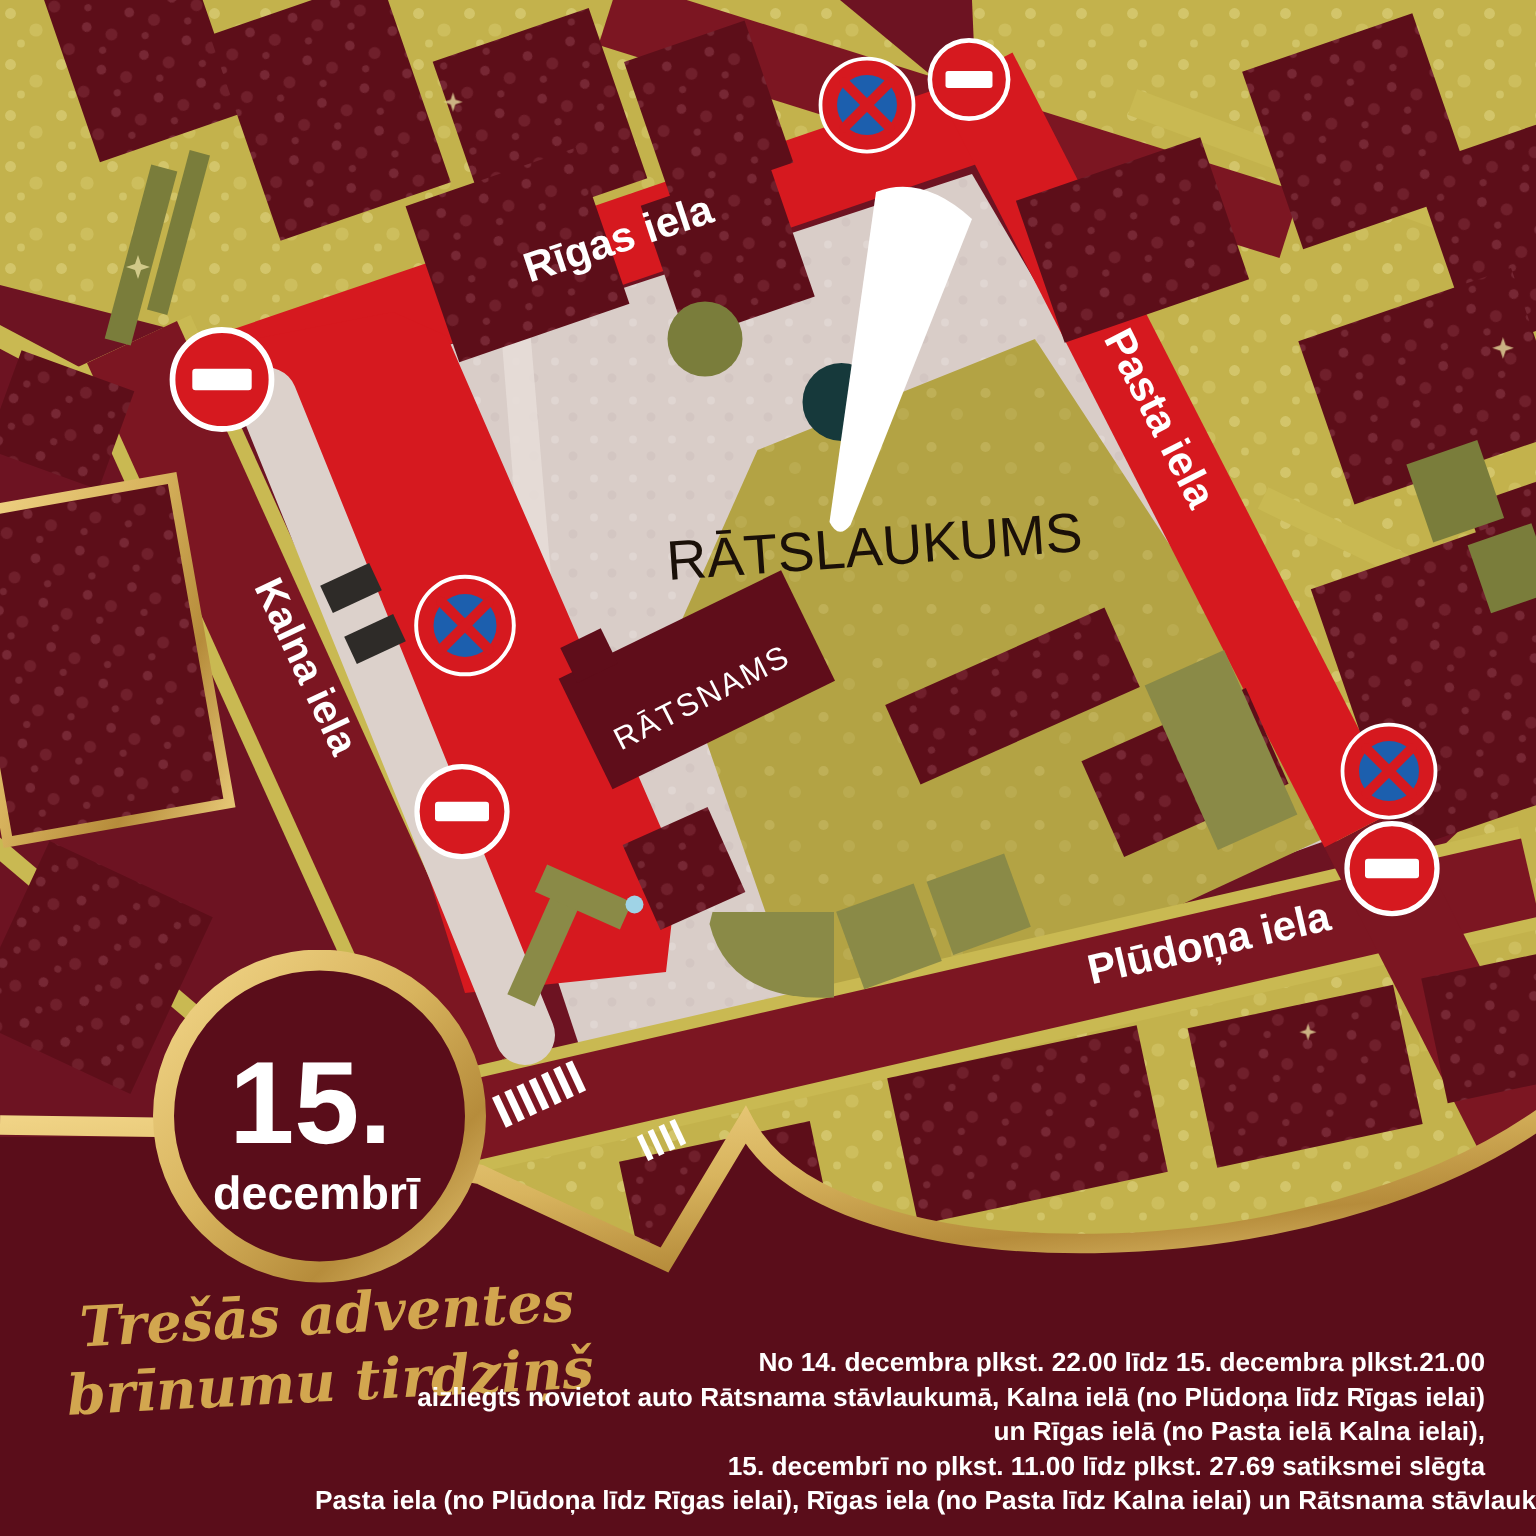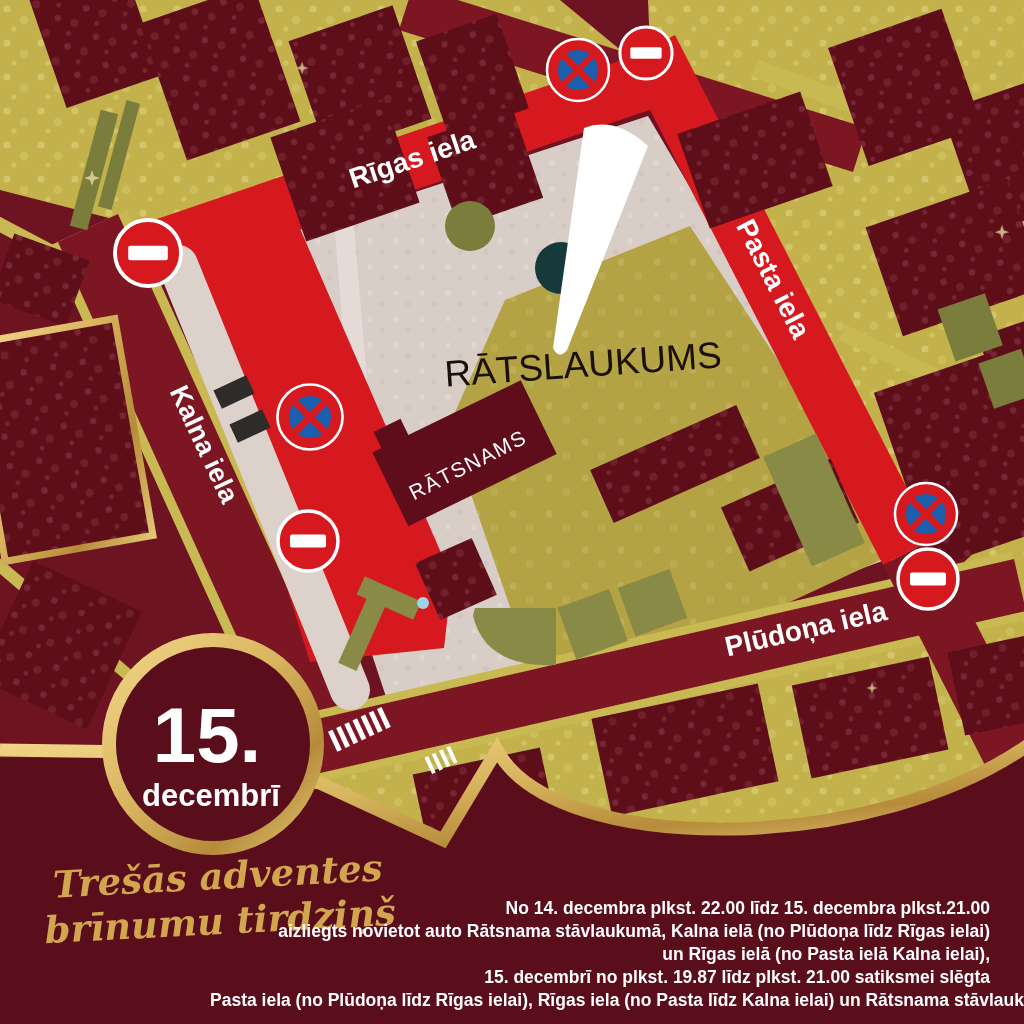--- a/index.html
+++ b/index.html
@@ -214,16 +214,16 @@
 
 <div class="tagline">
   <div class="tl">Trešās adventes</div>
   <div class="tl">brīnumu tirdziņš</div>
 </div>
 
 <div class="notice">
   <div>No 14. decembra plkst. 22.00 līdz 15. decembra plkst.21.00</div>
   <div>aizliegts novietot auto Rātsnama stāvlaukumā, Kalna ielā (no Plūdoņa līdz Rīgas ielai)</div>
   <div>un Rīgas ielā (no Pasta ielā Kalna ielai),</div>
-  <div>15. decembrī no plkst. 19.87 līdz plkst. 21.00 satiksmei slēgta</div>
+  <div>15. decembrī no plkst. 11.00 līdz plkst. 27.69 satiksmei slēgta</div>
   <div>Pasta iela (no Plūdoņa līdz Rīgas ielai), Rīgas iela (no Pasta līdz Kalna ielai) un  Rātsnama stāvlaukums.</div>
 </div>
 </div>
 
 </body></html>

